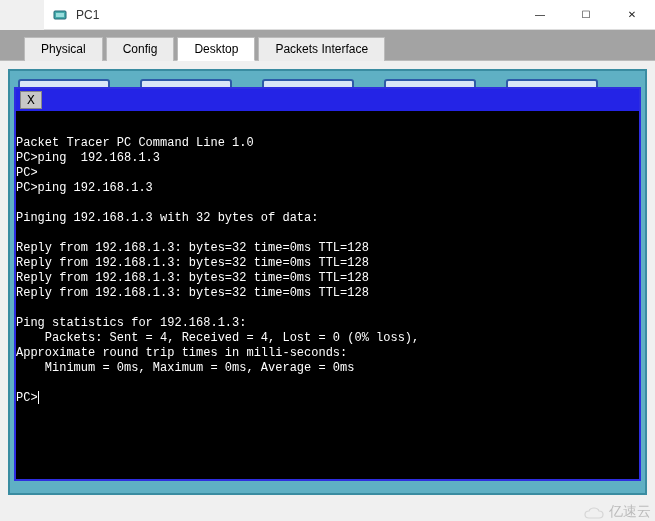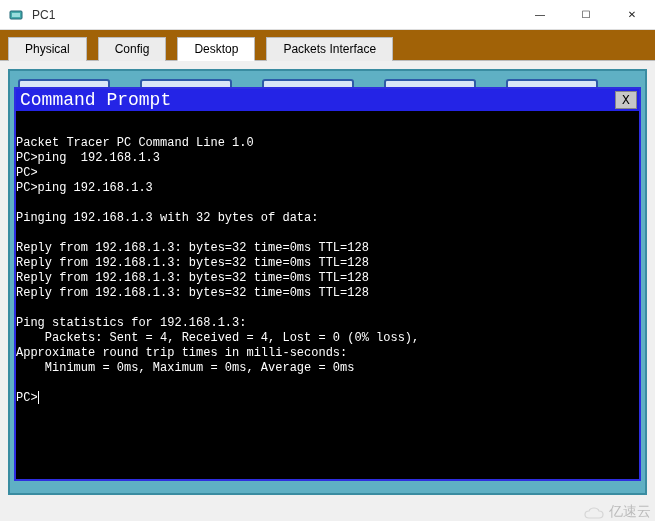--- a/index.html
+++ b/index.html
@@ -4,35 +4,36 @@
   <style>
     * { margin: 0; padding: 0; box-sizing: border-box; }
     body { font-family: "Segoe UI", Tahoma, sans-serif; background: #f0f0f0; width: 655px; height: 521px; overflow: hidden; position: relative; }
 
     .titlebar {
       background: #fff;
       height: 30px;
       display: flex;
       align-items: center;
       border-bottom: 1px solid #ddd;
+      margin-left: 44px;
     }
     .titlebar .icon-slot {
       width: 20px; height: 20px; margin-left: 6px; display:flex; align-items:center; justify-content:center;
     }
     .titlebar .title {
       font-size: 12px; color: #333; margin-left: 6px; flex: 1;
     }
     .winbtns { display:flex; height:100%; }
     .winbtn {
       width: 46px; height: 100%; display:flex; align-items:center; justify-content:center;
       font-family: "Segoe UI Symbol", sans-serif; font-size: 10px; color:#222;
     }
 
     .tabbar {
-      background:#a16207; display:flex; border-bottom:1px solid #bbb; padding-left:8px; padding-top:6px; gap:12px;
+      background:#a3a3a3; display:flex; border-bottom:1px solid #bbb; padding-left:24px; padding-top:6px; gap:4px;
     }
     .tab {
       font-size: 12px; padding: 4px 16px; border:1px solid #bbb; border-bottom:none;
       margin-right:-1px; background:#ececec; position:relative; top:1px;
     }
     .tab.active { background:#fff; border-bottom:1px solid #fff; z-index:2; }
 
     .desktop-area {
       background:#5fb0c4; border:2px solid #3a8ca1;
       margin:8px; height: 426px; position:relative; padding:8px;
@@ -104,21 +105,20 @@
   <div class="toprow">
     <div class="topicon"></div>
     <div class="topicon"></div>
     <div class="topicon"></div>
     <div class="topicon"></div>
     <div class="topicon"></div>
   </div>
 
   <div class="cmdwin">
     <div class="cmdtitle">
-      <span>Command Prompt</span>
       <span class="xbtn">X</span>
     </div>
     <div class="terminal"><span>
 Packet Tracer PC Command Line 1.0
 PC&gt;ping  192.168.1.3
 PC&gt;
 PC&gt;ping 192.168.1.3
 
 Pinging 192.168.1.3 with 32 bytes of data:
 

